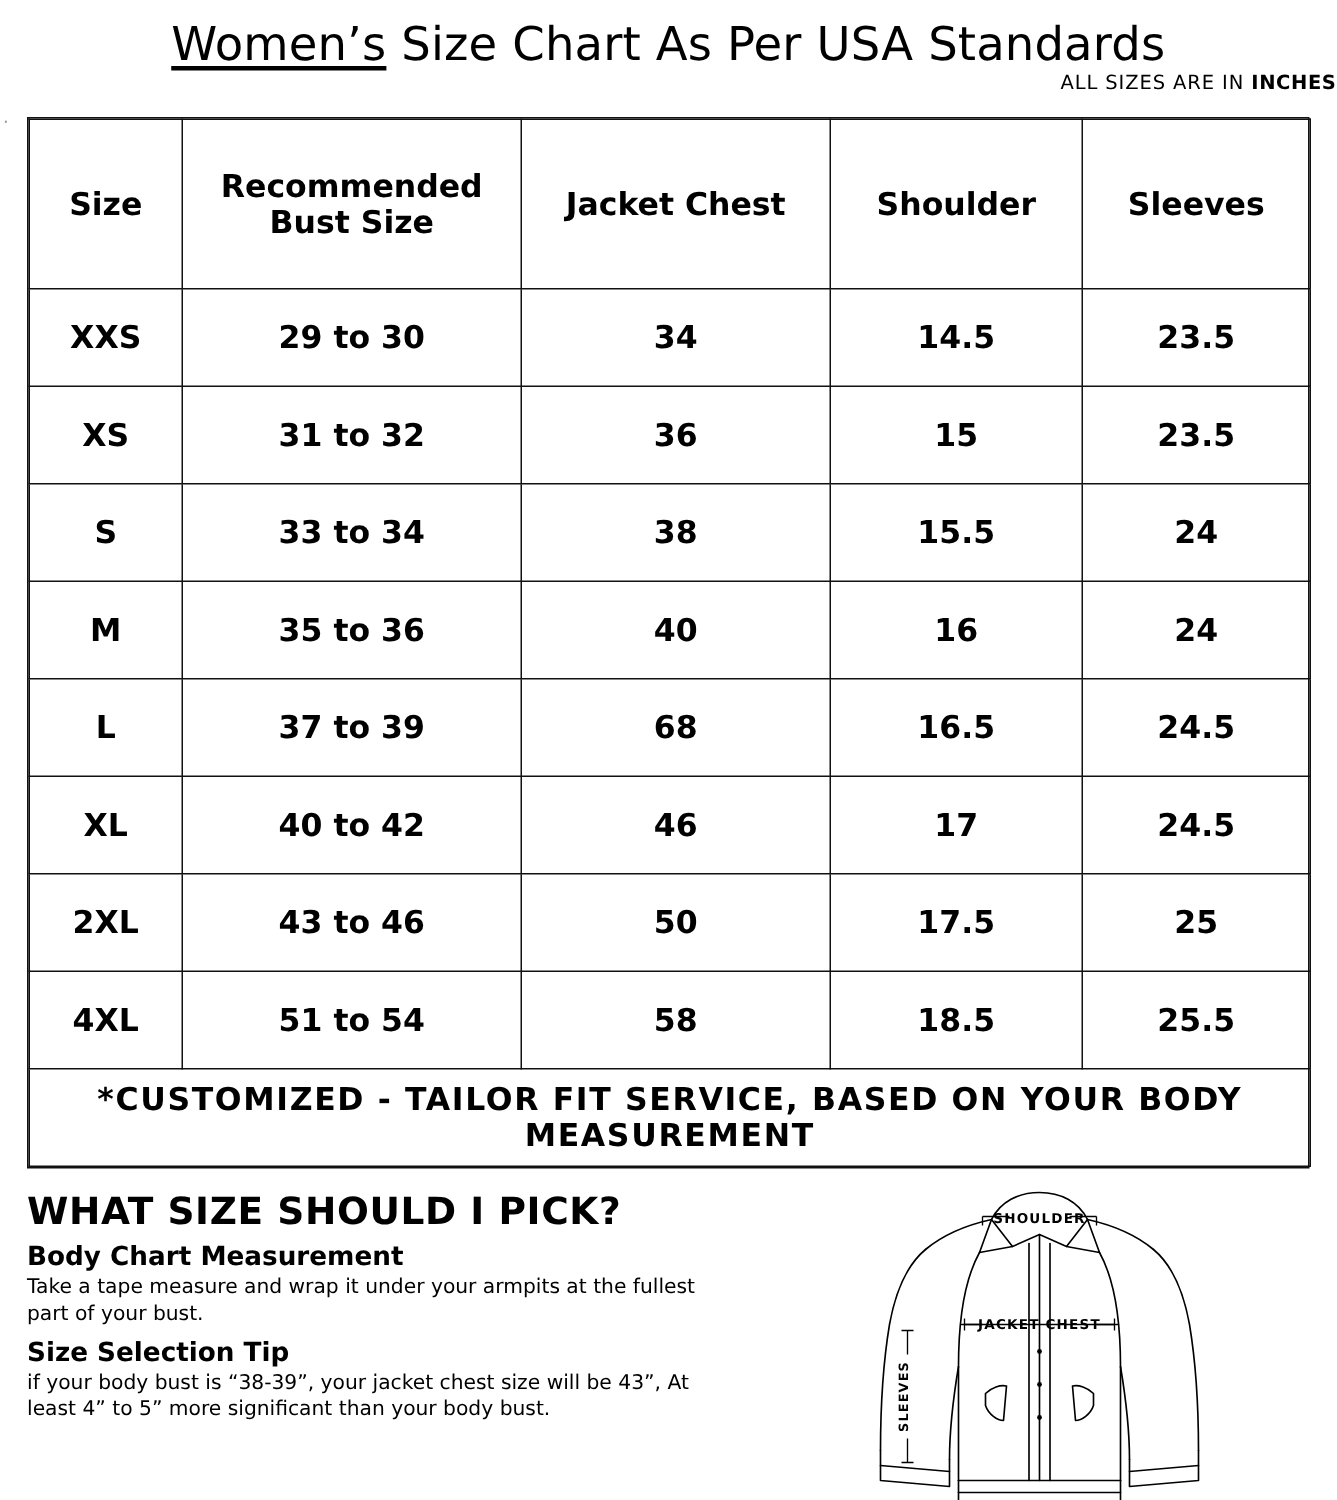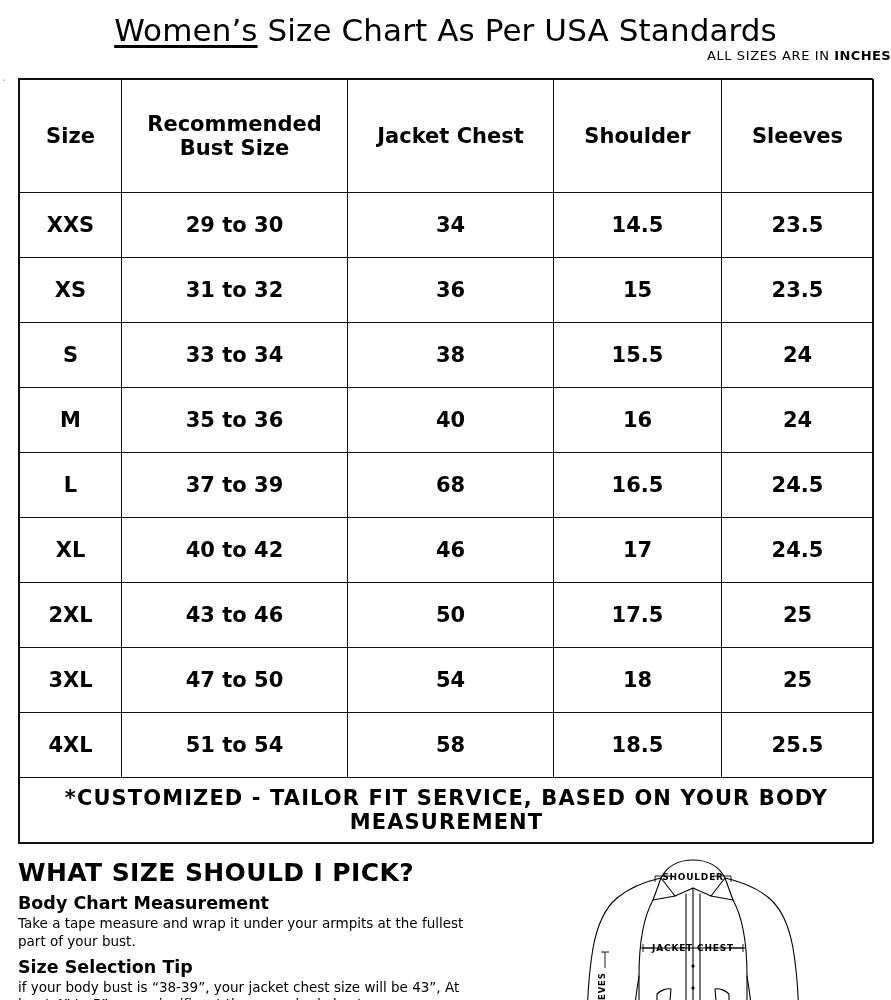--- a/index.html
+++ b/index.html
@@ -227,27 +227,20 @@
           <td>24.5</td>
         </tr>
         <tr>
           <td>2XL</td>
           <td>43 to 46</td>
           <td>50</td>
           <td>17.5</td>
           <td>25</td>
         </tr>
         <tr>
-          <td>3XL</td>
-          <td>47 to 50</td>
-          <td>54</td>
-          <td>18</td>
-          <td>25</td>
-        </tr>
-        <tr>
           <td>4XL</td>
           <td>51 to 54</td>
           <td>58</td>
           <td>18.5</td>
           <td>25.5</td>
         </tr>
         <tr class="note-row">
           <td colspan="5">*CUSTOMIZED - TAILOR FIT SERVICE, BASED ON YOUR BODY MEASUREMENT</td>
         </tr>
       </tbody>

